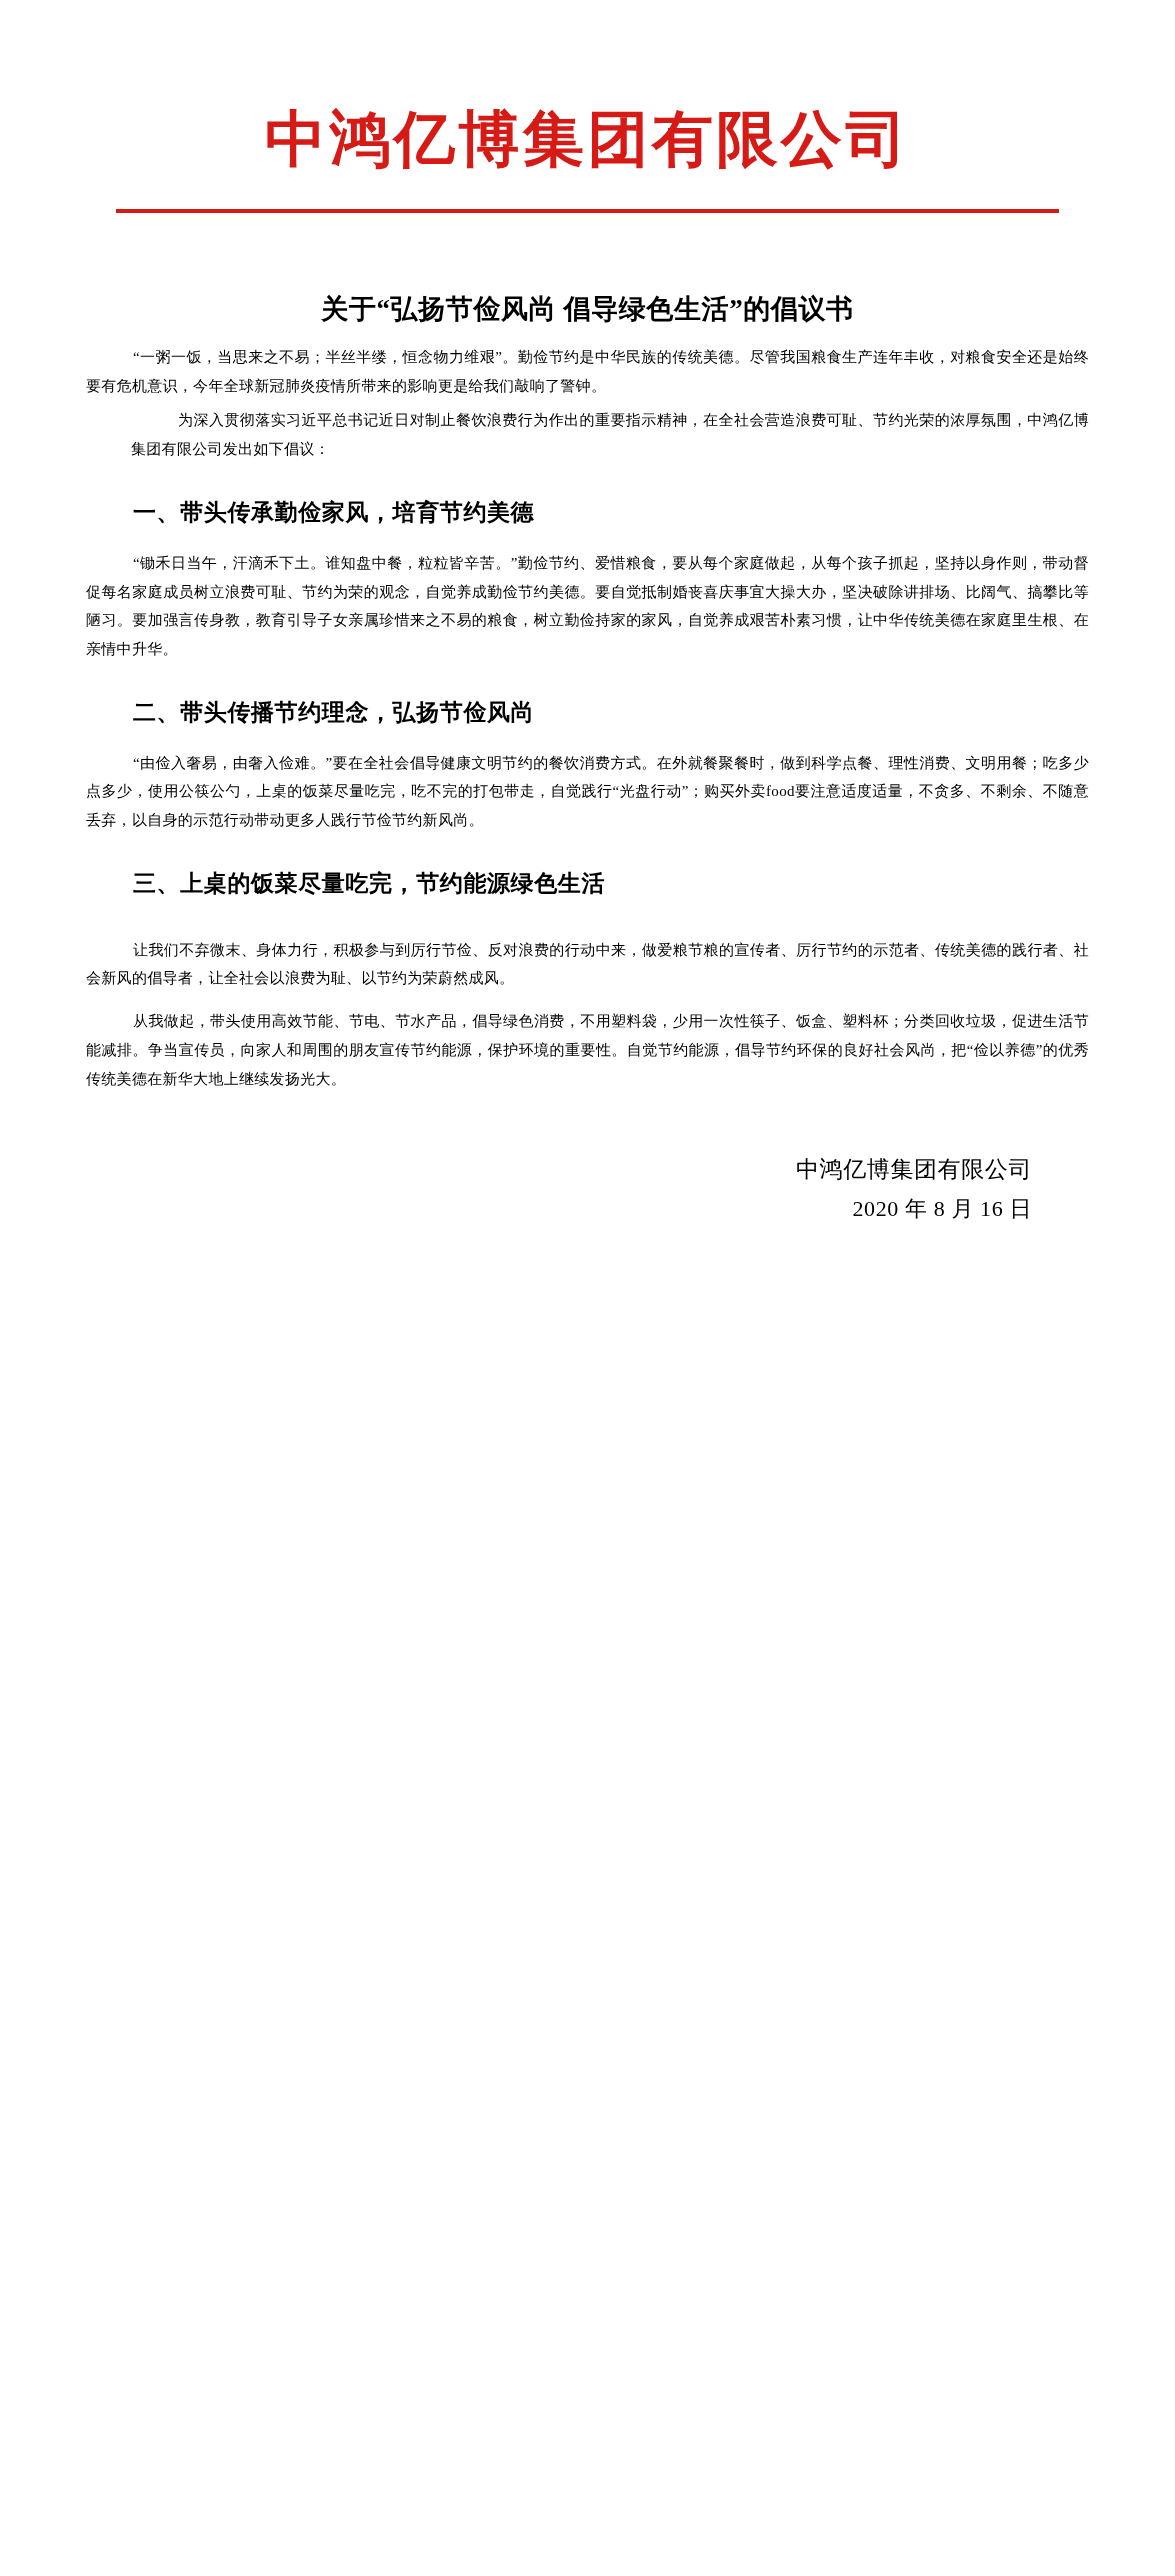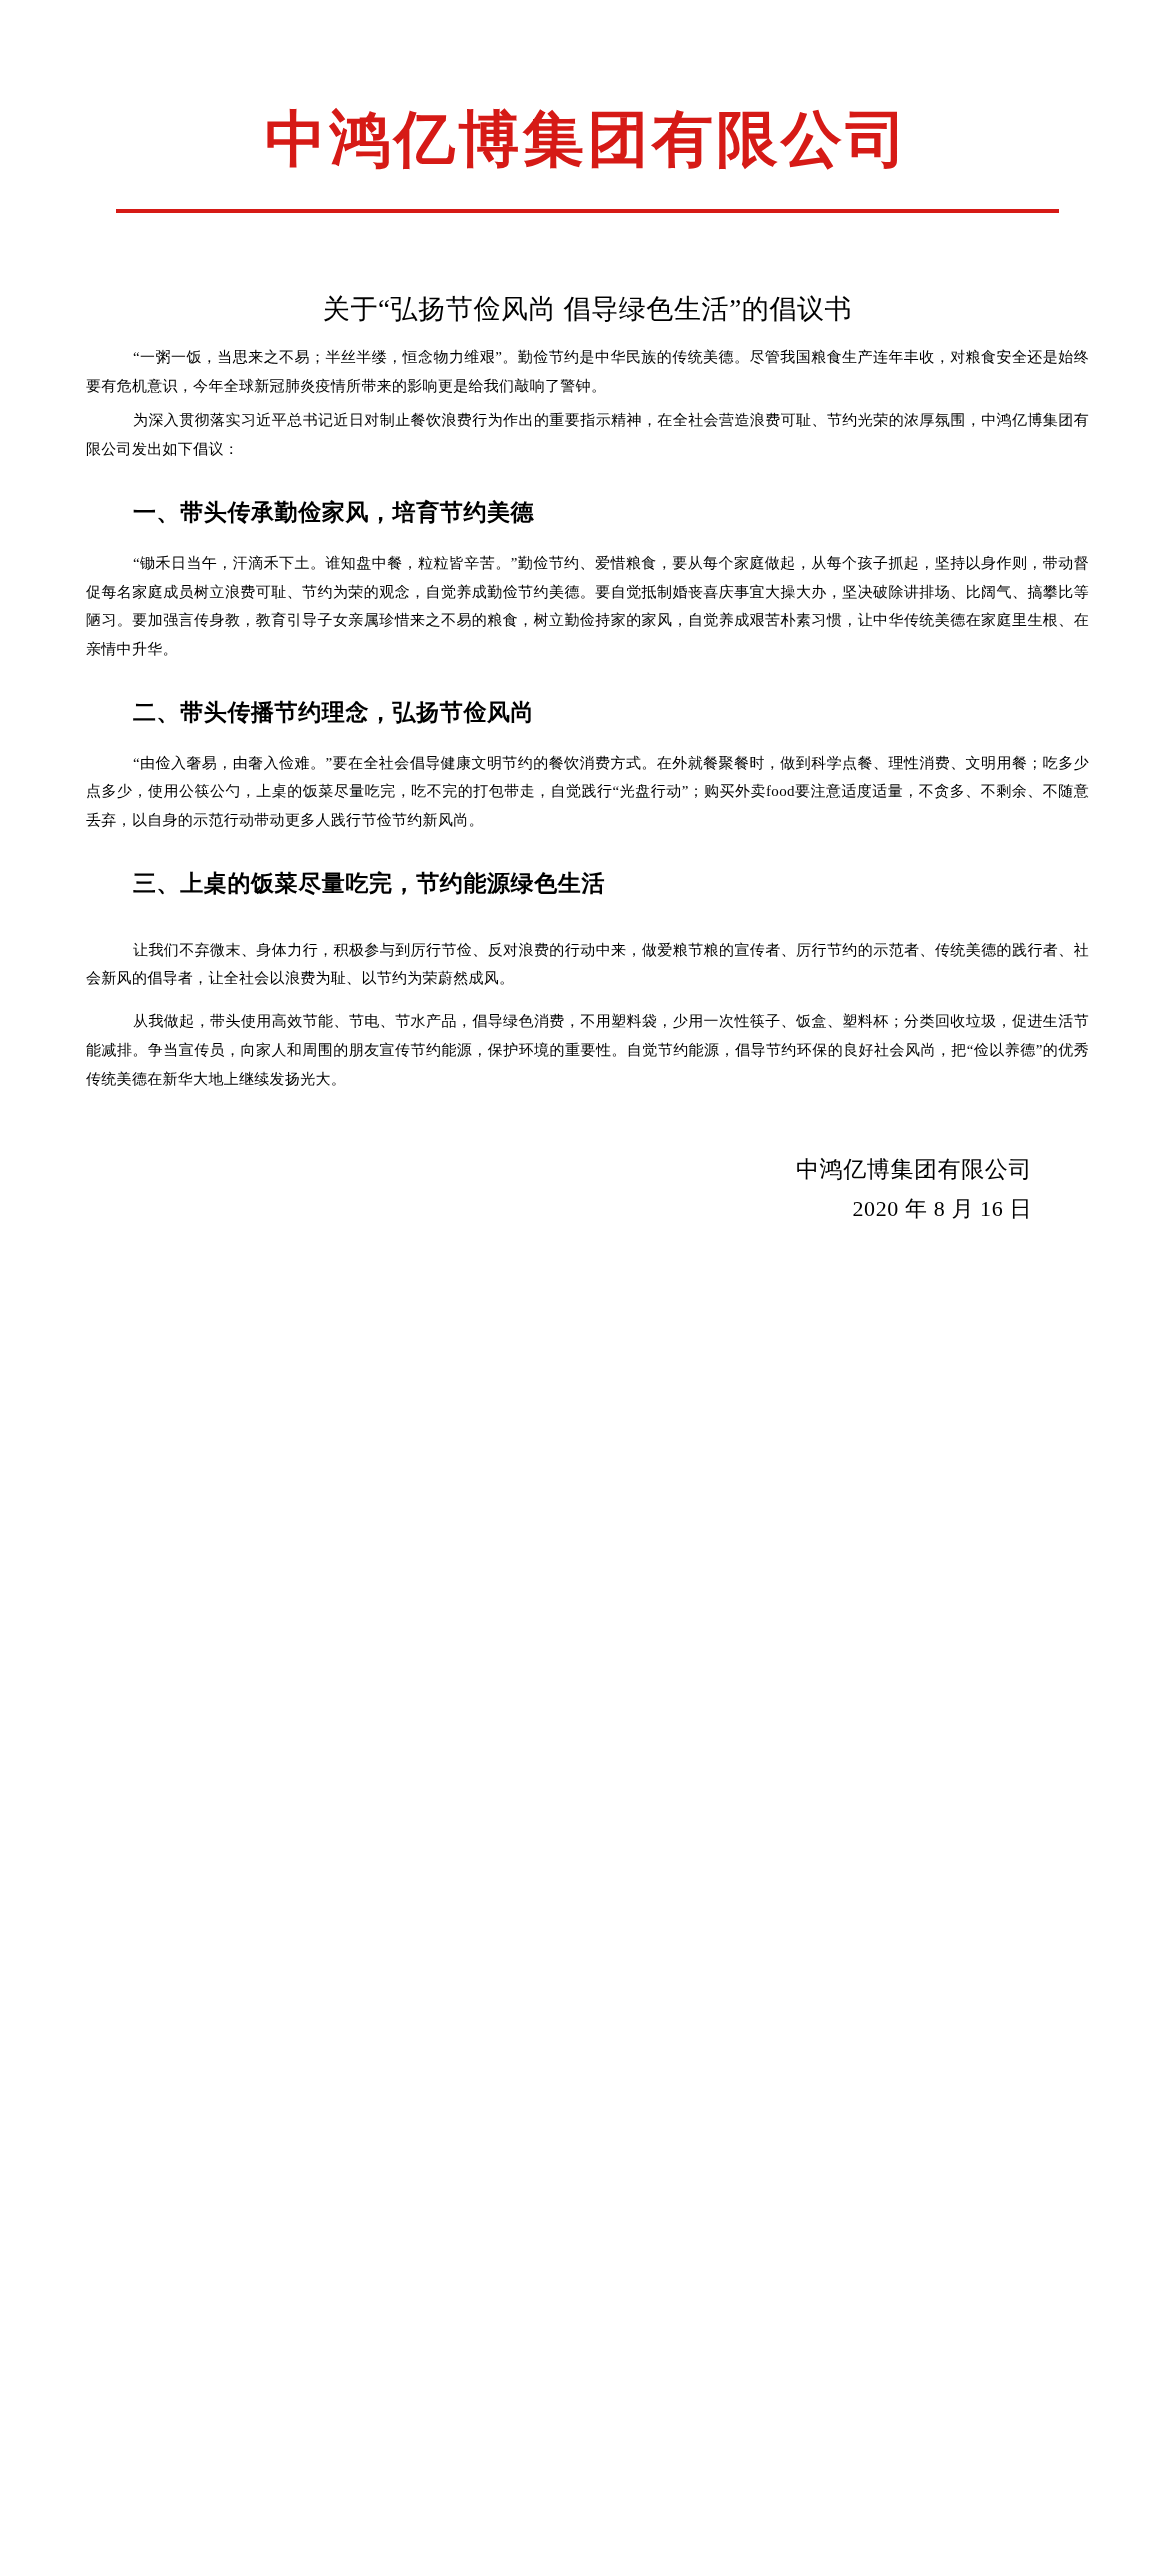--- a/index.html
+++ b/index.html
@@ -34,21 +34,21 @@
     line-height: 1.15;
     white-space: nowrap;
   }
   .letterhead-rule {
     margin: 34px 30px 0 30px;
     height: 4.1px;
     background: #d61a16;
   }
   .doc-title {
     text-align: center;
-    font-weight: normal;
+    font-weight: bold;
     font-size: 27px;
     letter-spacing: 0.6px;
     margin: 78px 0 0 0;
     line-height: 1.4;
   }
   .salutation {
     font-weight: bold;
     font-size: 23px;
     margin: 63px 0 0 0;
     letter-spacing: 0.6px;
@@ -57,20 +57,21 @@
     font-size: 15px;
     line-height: 1.92;
     text-align: justify;
     text-justify: inter-ideograph;
     margin: 14px 0 0 0;
     text-indent: 47px;
     letter-spacing: 0.3px;
   }
   .para.tight {
     margin-top: 5.8px;
+    margin-left: 45px;
   }
   .section-head {
     font-size: 23px;
     font-weight: bold;
     line-height: 1.9;
     margin: 27px 0 3.5px 0;
     text-indent: 47px;
     letter-spacing: 0.6px;
   }
   .para.spaced-top {

